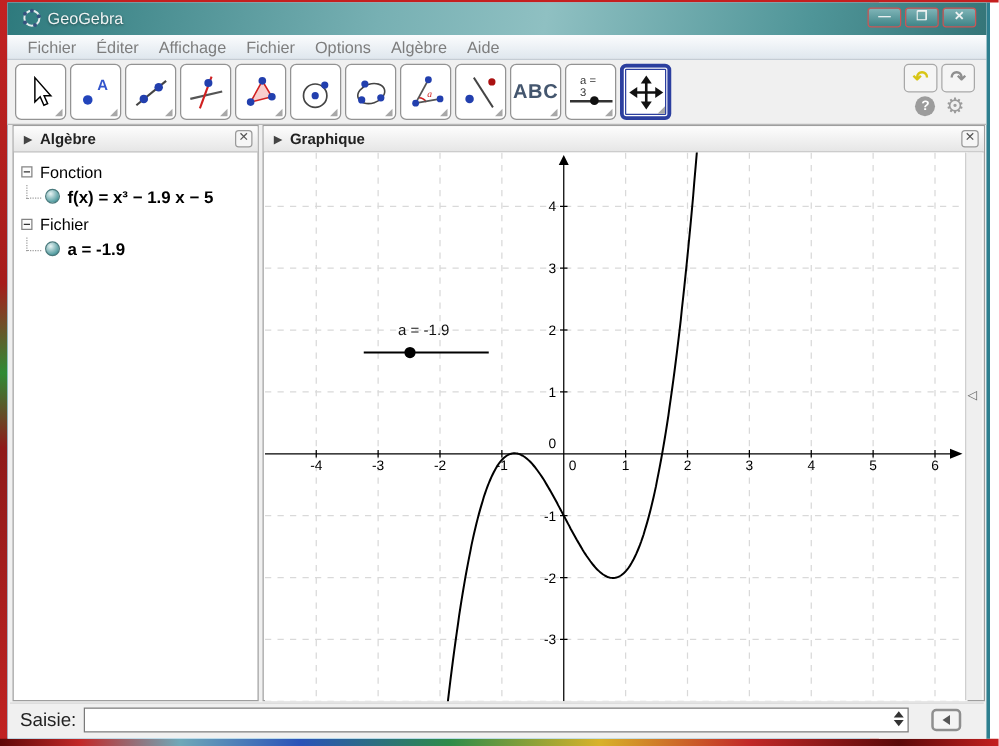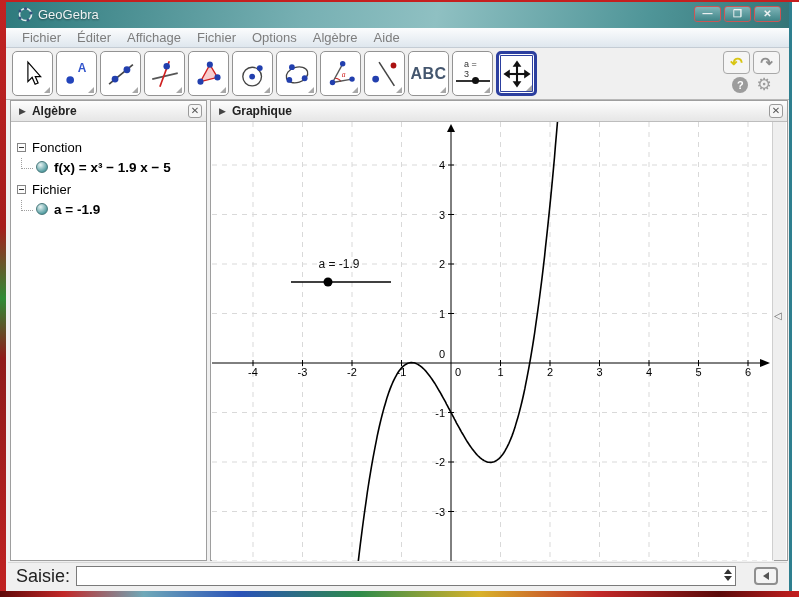--- a/index.html
+++ b/index.html
@@ -66,42 +66,42 @@
   #algebra-panel { left:4px; width:197px; }
   #graphics-panel { left:204px; width:578px; }
   .panel-header { position:relative; height:21px; background:linear-gradient(180deg,#fdfdfd,#e6e6e6);
     border-bottom:1px solid #bdbdbd; display:flex; align-items:center; }
   .ph-arrow { font-size:9px; color:#444; margin:0 6px 0 8px; }
   .ph-title { font-size:12px; font-weight:bold; color:#222; }
   .ph-close { position:absolute; right:4px; top:3px; width:14px; height:14px; border:1px solid #9a9a9a; border-radius:3px;
     background:#f6f6f6; color:#555; font-size:10px; line-height:12px; text-align:center; }
 
   
-  #algebra-tree { padding:16px 0 0 6px; }
+  #algebra-tree { padding:6px 0 0 6px; }
   .tree-group { margin-bottom:2px; }
   .tg-head { display:flex; align-items:center; height:18px; }
   .expand-box { position:relative; width:9px; height:9px; border:1px solid #848484; background:#fcfcfc; margin-right:6px; }
   .expand-box::after { content:""; position:absolute; left:1px; right:1px; top:3px; height:1px; background:#333; }
   .tg-label { font-size:13px; color:#000; }
   .tree-item { display:flex; align-items:center; height:22px; padding-left:4px; }
   .tree-elbow { width:12px; height:11px; border-left:1px dotted #a0a0a0; border-bottom:1px dotted #a0a0a0; margin:-8px 3px 0 0; }
   .marble { width:12px; height:12px; border-radius:50%; margin-right:6px; border:1px solid #49797c;
     background:radial-gradient(circle at 35% 30%, #e8f4f4 0%, #9fc8ca 35%, #4e9a9e 75%, #3b7d81 100%); }
   .ti-text { font-size:13.5px; font-weight:bold; color:#000; white-space:nowrap; }
 
   
   #graph-svg { position:absolute; left:1px; top:21px; background:#fff; }
   #collapse-strip { position:absolute; right:1px; top:21px; width:14px; height:438px; background:#efefef;
     border-left:1px solid #cfcfcf; }
   #collapse-arrow { position:absolute; left:1px; top:188px; font-size:10px; color:#666; }
 
   
   #input-bar { position:absolute; left:2px; bottom:2px; width:779px; height:27px; background:#f0f0f0;
     border-top:1px solid #d6d6d6; display:flex; align-items:center; }
-  #saisie-label { font-size:18px; color:#222; margin:0 6px 0 8px; }
+  #saisie-label { font-size:15px; color:#222; margin:0 6px 0 8px; }
   #saisie-wrap { position:relative; width:660px; height:20px; }
   #saisie-input { width:100%; height:100%; border:1px solid #7a7a7a; background:#fff; font-size:13px; padding:0 18px 0 4px; }
   #spinner { position:absolute; right:4px; top:3px; display:flex; flex-direction:column; gap:2px; }
   .spin-up { width:0; height:0; border-left:4px solid transparent; border-right:4px solid transparent; border-bottom:5px solid #333; }
   .spin-down { width:0; height:0; border-left:4px solid transparent; border-right:4px solid transparent; border-top:5px solid #333; }
   #history-btn { position:relative; width:24px; height:18px; border:2px solid #8f8f8f; border-radius:4px; background:#f4f4f4; margin-left:18px; }
   #history-btn::after { content:""; position:absolute; left:7px; top:3px; width:0; height:0;
     border-top:4px solid transparent; border-bottom:4px solid transparent; border-right:6px solid #555; }
 </style>
 </head>

